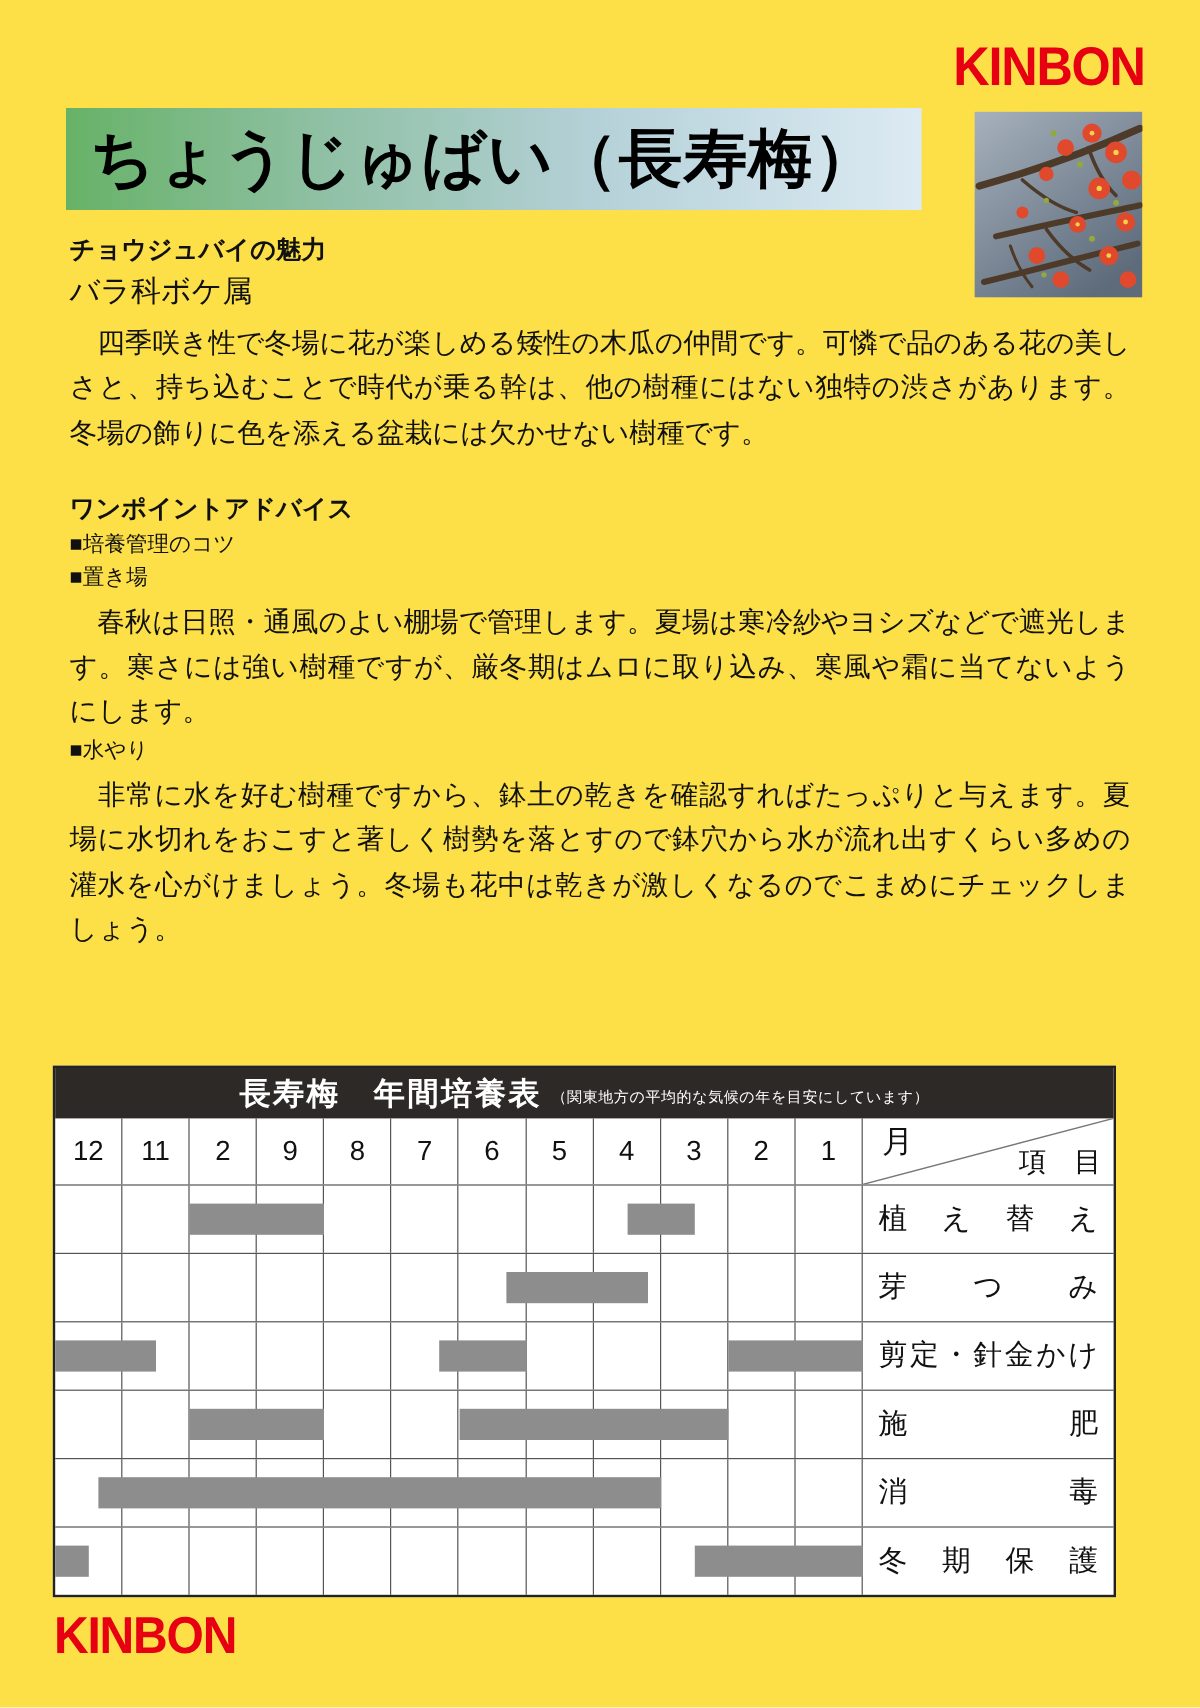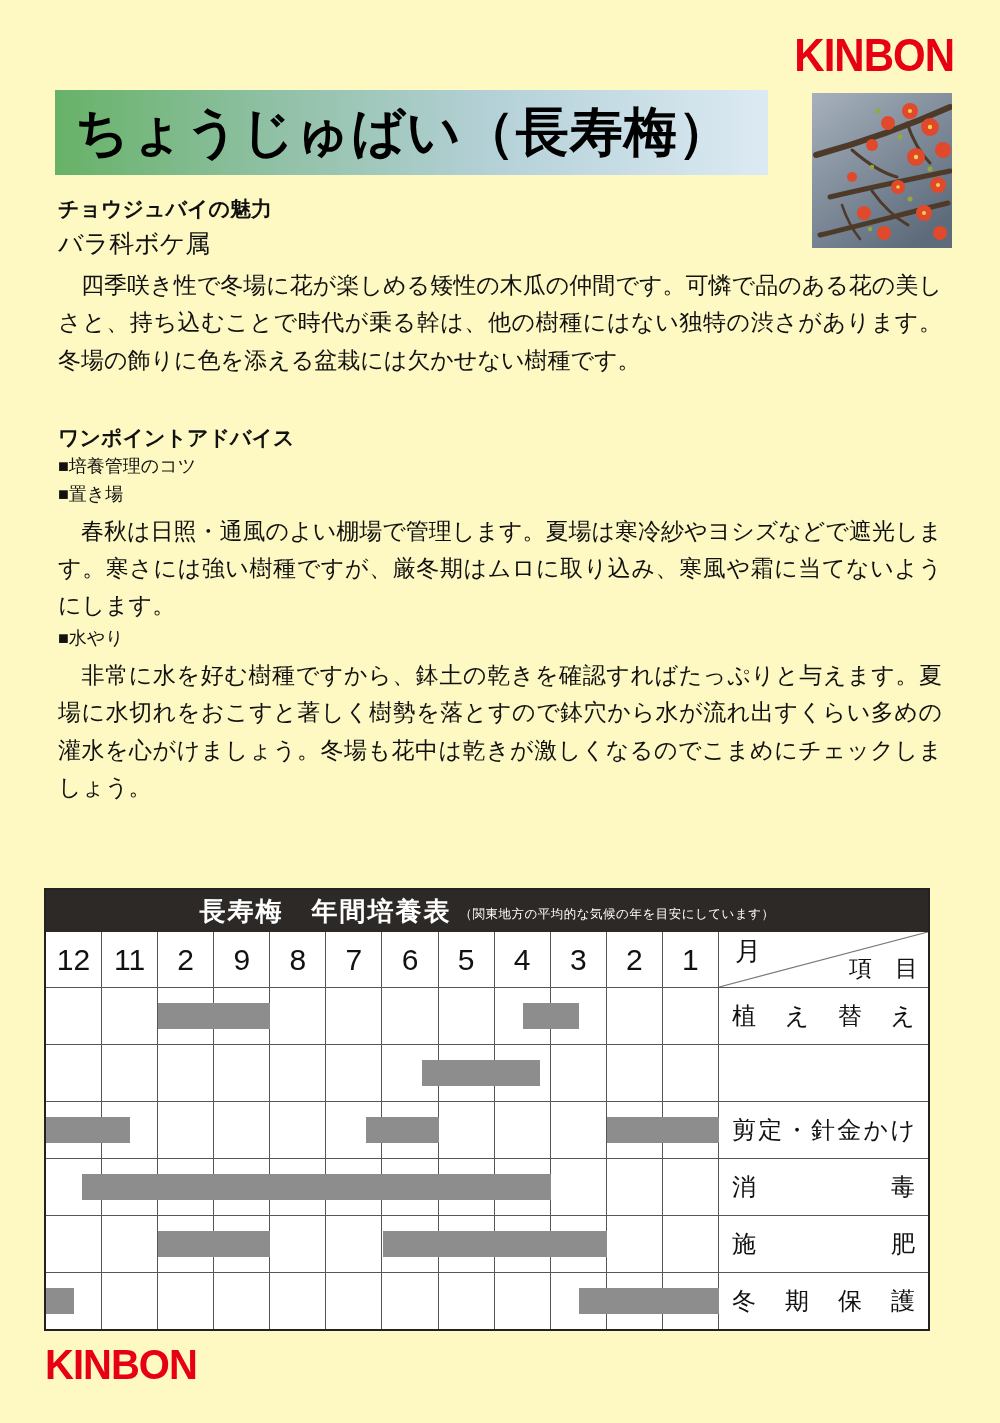--- a/index.html
+++ b/index.html
@@ -1,16 +1,16 @@
 <!DOCTYPE html>
 <html lang="ja"><head>
 <meta charset="utf-8">
 <style>
   html,body{margin:0;padding:0;background:#fff;}
-  .page{position:relative;width:1000px;height:1423px;background:#fef9c3;overflow:hidden;
+  .page{position:relative;width:1000px;height:1423px;background:#fde047;overflow:hidden;
         font-family:"Liberation Sans",sans-serif;color:#111;}
 
   
   .logo{font-family:"Liberation Sans",sans-serif;font-weight:bold;color:#e60012;
         letter-spacing:-1px;transform:scaleY(1.08);transform-origin:left top;}
   .logo-top{position:absolute;top:30px;right:46px;font-size:42px;}
   .logo-bottom{position:absolute;top:1340px;left:45px;font-size:40px;}
 
   
   .banner{position:absolute;left:55px;top:90px;width:713px;height:85px;
@@ -20,35 +20,35 @@
           font-weight:600;color:#000;letter-spacing:1px;white-space:nowrap;}
 
   
   .photo{position:absolute;left:812px;top:93px;width:140px;height:155px;}
 
   
   .content{position:absolute;left:58px;top:194px;width:884px;font-size:23px;line-height:1.63;}
   .h-sec{font-size:21px;font-weight:bold;line-height:1.4;}
   .sub{font-size:25px;line-height:1.5;margin-top:2px;}
   .para{margin-top:4px;text-align:justify;}
-  .advice-gap{margin-top:44px;}
+  .advice-gap{margin-top:31px;}
   .bullet-title{font-size:18px;line-height:1.55;}
 
   
   .care-table{position:absolute;left:44px;top:888px;width:882px;border:2px solid #222;
               background:#fff;box-sizing:content-box;}
   .t-header{height:42px;background:#2d2926;color:#fff;display:flex;align-items:center;
             justify-content:center;gap:8px;}
   .t-title{font-family:"DejaVu Serif","Liberation Serif",serif;font-weight:bold;
            font-size:26px;letter-spacing:2px;}
   .t-sub{font-size:12.5px;letter-spacing:0.5px;margin-top:6px;}
   .t-months{display:flex;height:55px;border-bottom:1px solid #555;}
   .months-area{display:flex;width:673px;}
   .m-cell{flex:1;display:flex;align-items:center;justify-content:center;
-          font-size:30px;border-right:1px solid #555;}
+          font-size:23px;border-right:1px solid #555;}
   .corner{position:relative;width:209px;border-left:0;}
   .corner svg{position:absolute;inset:0;width:100%;height:100%;}
   .corner-month{position:absolute;top:2px;left:16px;font-size:26px;}
   .corner-item{position:absolute;bottom:3px;right:10px;font-size:23px;}
   .t-row{display:flex;height:56px;border-bottom:1px solid #555;}
   .t-row:last-child{border-bottom:none;}
   .bars-area{position:relative;display:flex;width:673px;}
   .g-cell{flex:1;border-right:1px solid #555;}
   .bar{position:absolute;top:50%;height:26px;transform:translateY(-50%);}
   .t-label{width:209px;border-left:0;box-sizing:border-box;padding:0 13px;
@@ -189,20 +189,21 @@
             <div class="g-cell"></div>
             <div class="g-cell"></div>
             <div class="g-cell"></div>
             <div class="g-cell"></div>
             <div class="g-cell"></div>
             <div class="g-cell"></div>
             <div class="g-cell"></div>
             <div class="g-cell"></div>
             <div class="bar" style="left: 55.8333%; width: 17.5%; background: rgb(141, 141, 141);"></div>
           </div>
+          <div class="t-label">芽つみ</div>
         </div>
         <div class="t-row">
           <div class="bars-area">
             <div class="g-cell"></div>
             <div class="g-cell"></div>
             <div class="g-cell"></div>
             <div class="g-cell"></div>
             <div class="g-cell"></div>
             <div class="g-cell"></div>
             <div class="g-cell"></div>
@@ -224,57 +225,57 @@
             <div class="g-cell"></div>
             <div class="g-cell"></div>
             <div class="g-cell"></div>
             <div class="g-cell"></div>
             <div class="g-cell"></div>
             <div class="g-cell"></div>
             <div class="g-cell"></div>
             <div class="g-cell"></div>
             <div class="g-cell"></div>
             <div class="g-cell"></div>
-            <div class="bar" style="left: 5.41667%; width: 69.5833%; background: rgb(141, 141, 141);"></div>
-          </div>
-          <div class="t-label">消毒</div>
-        </div>
-        <div class="t-row">
-          <div class="bars-area">
-            <div class="g-cell"></div>
-            <div class="g-cell"></div>
-            <div class="g-cell"></div>
-            <div class="g-cell"></div>
-            <div class="g-cell"></div>
-            <div class="g-cell"></div>
-            <div class="g-cell"></div>
-            <div class="g-cell"></div>
-            <div class="g-cell"></div>
-            <div class="g-cell"></div>
-            <div class="g-cell"></div>
-            <div class="g-cell"></div>
             <div class="bar" style="left: 16.6667%; width: 16.6667%; background: rgb(141, 141, 141);"></div>
             <div class="bar" style="left: 50%; width: 33.3333%; background: rgb(141, 141, 141);"></div>
           </div>
           <div class="t-label">施肥</div>
         </div>
         <div class="t-row">
           <div class="bars-area">
             <div class="g-cell"></div>
             <div class="g-cell"></div>
             <div class="g-cell"></div>
             <div class="g-cell"></div>
             <div class="g-cell"></div>
             <div class="g-cell"></div>
             <div class="g-cell"></div>
             <div class="g-cell"></div>
             <div class="g-cell"></div>
             <div class="g-cell"></div>
             <div class="g-cell"></div>
             <div class="g-cell"></div>
+            <div class="bar" style="left: 5.41667%; width: 69.5833%; background: rgb(141, 141, 141);"></div>
+          </div>
+          <div class="t-label">消毒</div>
+        </div>
+        <div class="t-row">
+          <div class="bars-area">
+            <div class="g-cell"></div>
+            <div class="g-cell"></div>
+            <div class="g-cell"></div>
+            <div class="g-cell"></div>
+            <div class="g-cell"></div>
+            <div class="g-cell"></div>
+            <div class="g-cell"></div>
+            <div class="g-cell"></div>
+            <div class="g-cell"></div>
+            <div class="g-cell"></div>
+            <div class="g-cell"></div>
+            <div class="g-cell"></div>
             <div class="bar" style="left: 0%; width: 4.16667%; background: rgb(141, 141, 141);"></div>
             <div class="bar" style="left: 79.1667%; width: 20.8333%; background: rgb(141, 141, 141);"></div>
           </div>
           <div class="t-label">冬期保護</div>
         </div>
       </div>
   </div>
 
   <div class="logo logo-bottom">KINBON</div>
 

